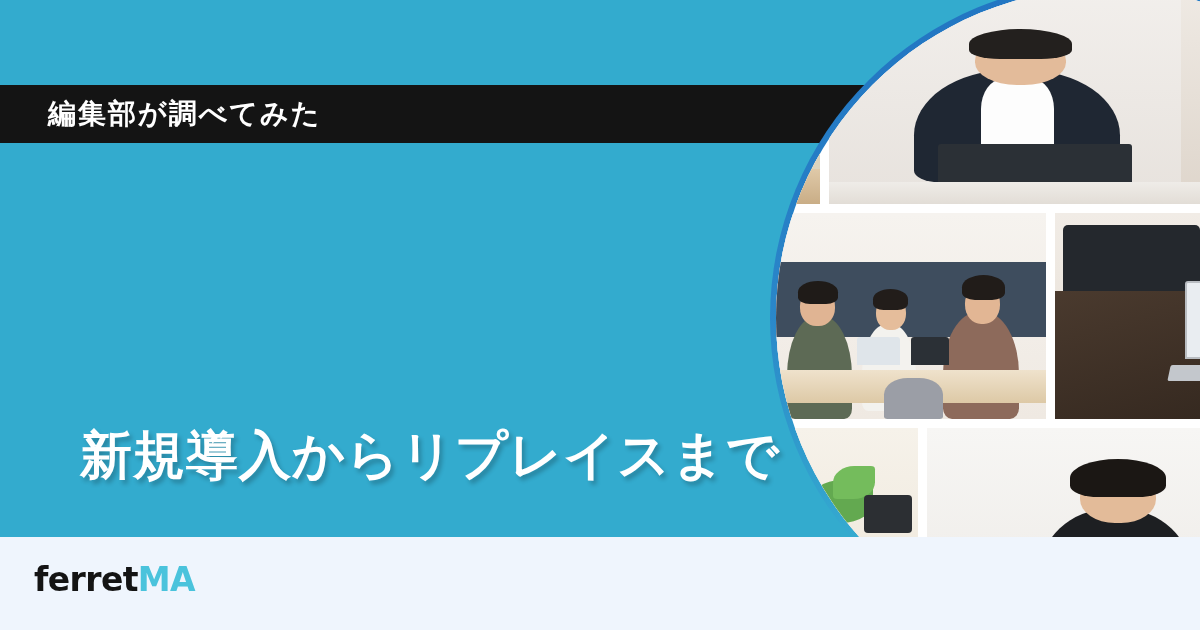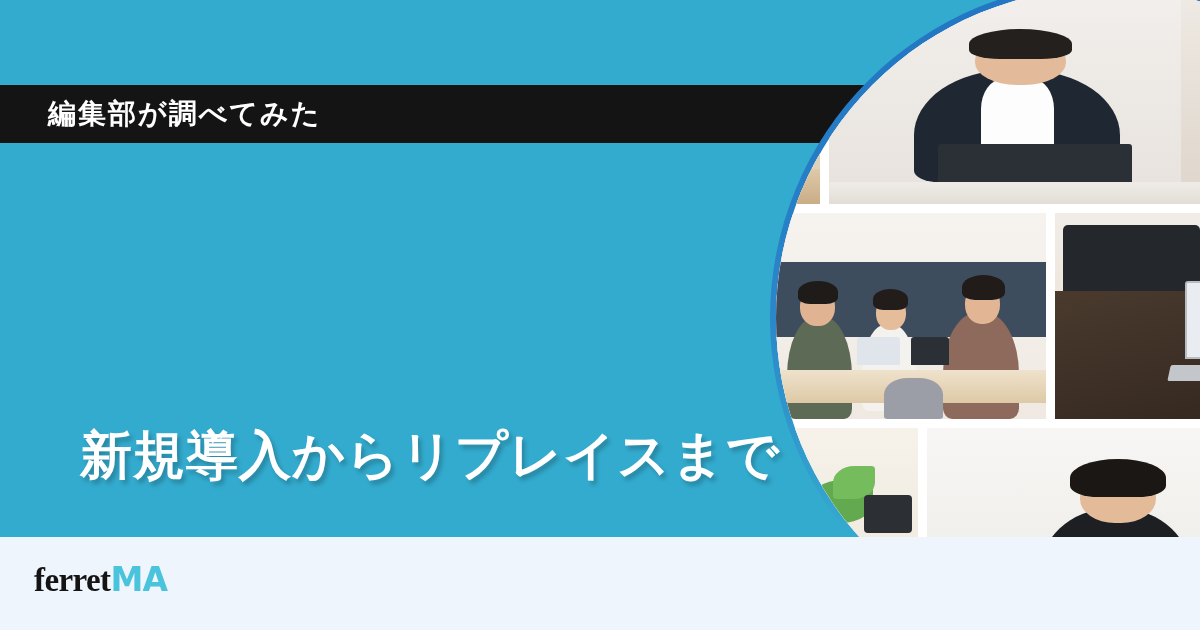--- a/index.html
+++ b/index.html
@@ -18,21 +18,21 @@
   #footer-band{
     position:absolute;left:0;top:537px;width:1200px;height:93px;
     background:#eff5fd;z-index:6;
   }
   #logo{
     position:absolute;left:34px;top:560px;z-index:8;
     font-size:33px;font-weight:700;letter-spacing:-0.6px;
     line-height:40px;white-space:nowrap;
     font-family:"DejaVu Sans","Liberation Sans",sans-serif;
   }
-  #logo .lg-ferret{color:#141414;font-family:Liberation Serif, serif;}
+  #logo .lg-ferret{color:#141414;}
   #logo .lg-ma{color:#4ac3dc;}
 
   
   #eyebrow-banner{
     position:absolute;left:0;top:85px;width:900px;height:58px;
     background:#141414;z-index:3;
   }
   #eyebrow-text{
     position:absolute;left:48px;top:85px;height:58px;width:760px;
     display:flex;align-items:center;z-index:4;

